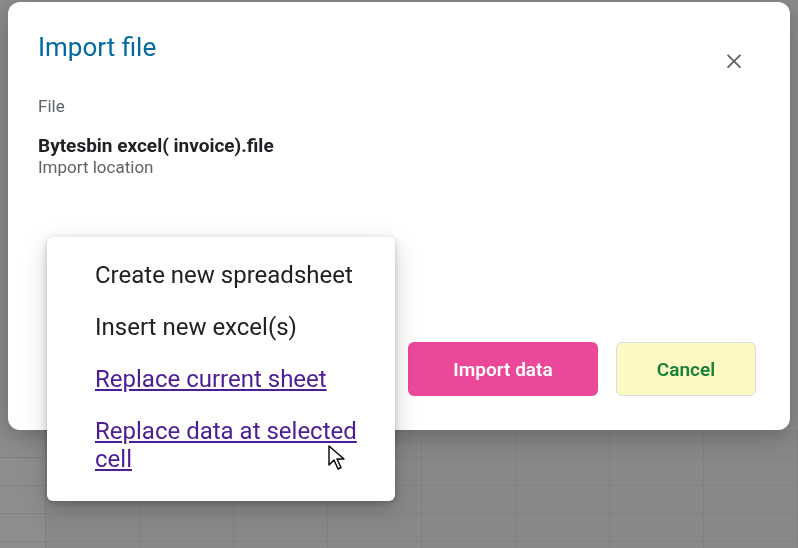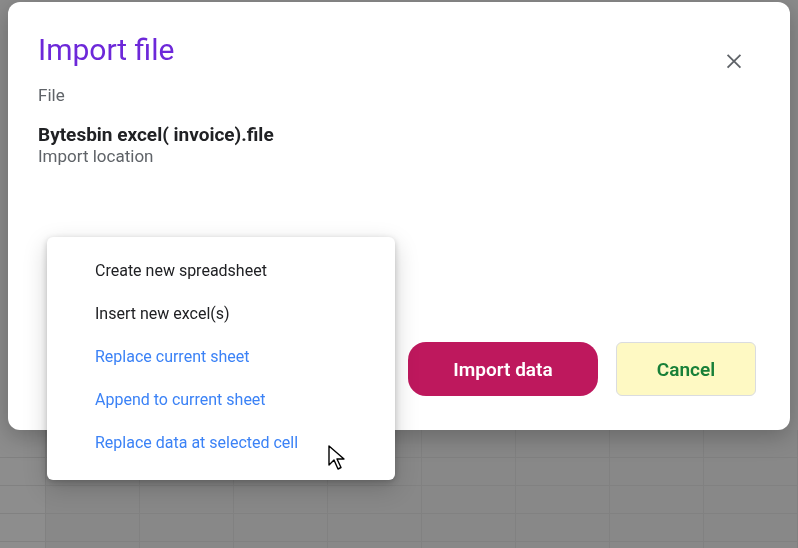--- a/index.html
+++ b/index.html
@@ -34,43 +34,43 @@
     left: 8px; top: 2px;
     width: 782px;
     height: 428px;
     background: #ffffff;
     border-radius: 12px;
     box-shadow: 0 6px 24px rgba(0,0,0,0.25);
     padding: 30px 30px 24px 30px;
   }
 
   .dialog-title {
-    font-size: 30px;
-    color: #6d28d9;
+    font-size: 26px;
+    color: #0369a1;
     font-weight: 400;
     letter-spacing: 0;
   }
 
   .close-btn {
     position: absolute;
     top: 38px; right: 34px;
     width: 44px; height: 44px;
     display: flex; align-items: center; justify-content: center;
     border-radius: 50%;
     cursor: pointer;
     color: #5f6368;
   }
   .close-btn svg { width: 22px; height: 22px; }
 
   .field-label {
     font-size: 17px;
     color: #5f6368;
     font-weight: 400;
   }
-  .file-label { margin-top: 18px; }
+  .file-label { margin-top: 34px; }
   .file-name {
     margin-top: 18px;
     font-size: 19px;
     color: #202124;
     font-weight: 700;
   }
   .loc-label { }
 
   .btn-row {
     position: absolute;
@@ -86,25 +86,24 @@
     font-size: 19px;
     font-weight: 500;
     display: inline-flex;
     align-items: center;
     justify-content: center;
     cursor: pointer;
     user-select: none;
     border: 1px solid transparent;
   }
   .btn-primary {
-    background: #be185d;
+    background: #ec4899;
     color: #ffffff;
     min-width: 190px;
     font-weight: 600;
-    border-radius: 18px;
   }
   .btn-secondary {
     background: #fef9c3;
     color: #188038;
     border: 1px solid #dadce0;
     min-width: 140px;
     font-weight: 600;
   }
 
   .dropdown-menu {
@@ -112,28 +111,29 @@
     left: 47px;
     top: 237px;
     width: 348px;
     background: #ffffff;
     border-radius: 6px;
     box-shadow: 0 2px 6px rgba(0,0,0,0.20), 0 8px 24px rgba(0,0,0,0.18);
     padding: 12px 0 16px 0;
   }
   .menu-item {
     padding: 12px 0 12px 48px;
-    font-size: 16px;
+    font-size: 24px;
     color: #202124;
     cursor: pointer;
     font-weight: 400;
   }
   .menu-item.disabled {
-    color: #3b82f6;
+    color: #4c1d95;
     cursor: default;
+    text-decoration: underline;
   }
 
   .cursor {
     position: absolute;
     left: 328px;
     top: 445px;
     width: 20px; height: 26px;
     pointer-events: none;
   }
   .cursor svg { width: 20px; height: 26px; }
@@ -212,21 +212,20 @@
   <div class="btn-row">
     <div class="btn btn-primary">Import data</div>
     <div class="btn btn-secondary">Cancel</div>
   </div>
 </div>
 
 <div class="dropdown-menu">
   <div class="menu-item">Create new spreadsheet</div>
   <div class="menu-item">Insert new excel(s)</div>
   <div class="menu-item disabled">Replace current sheet</div>
-  <div class="menu-item disabled">Append to current sheet</div>
   <div class="menu-item disabled">Replace data at selected cell</div>
 </div>
 
 <div class="cursor">
   <svg viewBox="0 0 20 26">
     <path d="M1 1 L1 20 L6 15 L10 24 L13 22.5 L9 14 L16 14 Z" fill="#ffffff" stroke="#000000" stroke-width="1.4" stroke-linejoin="round"></path>
   </svg>
 </div>
 
 </body></html>

